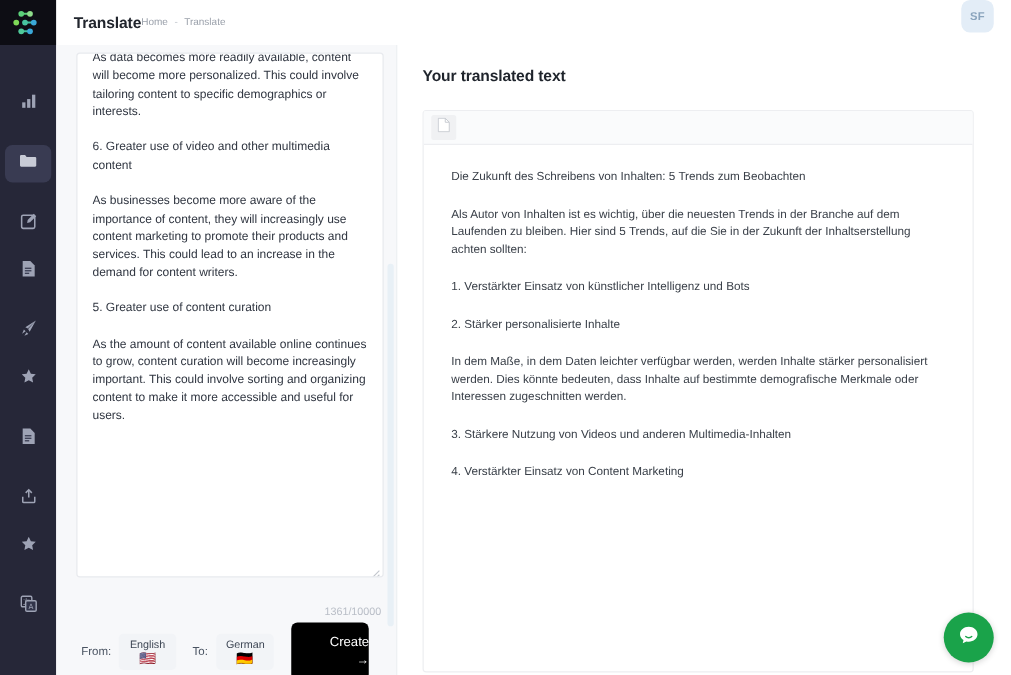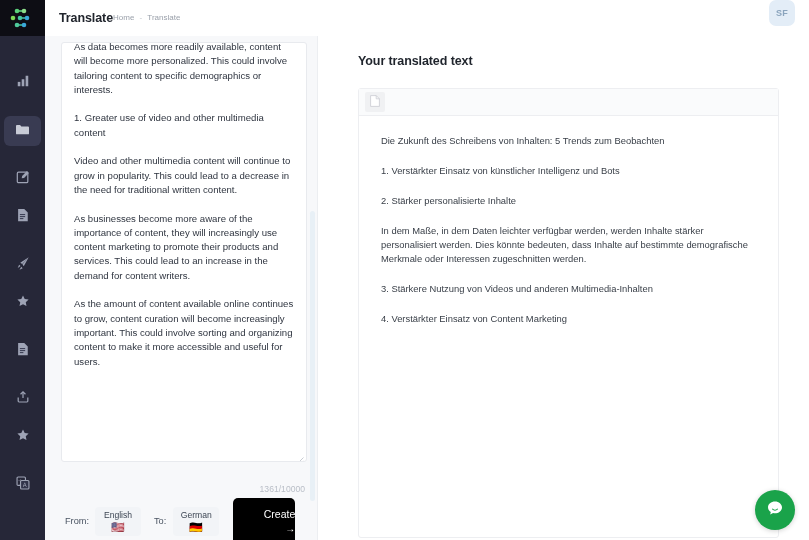--- a/index.html
+++ b/index.html
@@ -56,21 +56,21 @@
   .avatar {
     position: absolute; right: 14px; top: 0;
     width: 26px; height: 26px; border-radius: 7px;
     background: #e3edf7; color: #8aa4bd;
     font-size: 9px; font-weight: bold;
     display: flex; align-items: center; justify-content: center;
     letter-spacing: 0.3px;
     cursor: pointer;
   }
 
-  .content { flex: 1; display: flex; min-height: 0; background: #ffffff; gap: 20px; }
+  .content { flex: 1; display: flex; min-height: 0; background: #ffffff; }
 
   
   .left-panel {
     width: 273px; flex: 0 0 273px;
     background: #f7f8fa;
     border-right: 1px solid #eceef1;
     display: flex; flex-direction: column;
     padding: 6px 10px 0 16px;
     position: relative;
     min-height: 0;
@@ -313,23 +313,23 @@
       </div>
       <div class="avatar">SF</div>
     </div>
 
     <div class="content">
 
       <div class="left-panel">
         <div class="editor-box">
           <div class="editor-scroll">
             <p>As data becomes more readily available, content will become more personalized. This could involve tailoring content to specific demographics or interests.</p>
-            <p>1. Greater use of video and other multimedia content</p>
-            <p>Video and other multimedia content will continue to grow in popularity. This could lead to a decrease in the need for traditional written content.</p>
+            <p>6. Greater use of video and other multimedia content</p>
             <p>As businesses become more aware of the importance of content, they will increasingly use content marketing to promote their products and services. This could lead to an increase in the demand for content writers.</p>
+            <p>5. Greater use of content curation</p>
             <p>As the amount of content available online continues to grow, content curation will become increasingly important. This could involve sorting and organizing content to make it more accessible and useful for users.</p>
           </div>
           <span class="resize-handle">
             <svg width="9" height="9" viewBox="0 0 9 9">
               <path d="M8.5 2.5L2.5 8.5M8.5 5.8L5.8 8.5" stroke="#c2c6cd" stroke-width="0.9"></path>
             </svg>
           </span>
         </div>
 
         <div class="char-count">1361/10000</div>
@@ -364,20 +364,21 @@
                 <svg width="10" height="12" viewBox="0 0 10 12">
                   <path d="M0.6 0.6h5.6l3.2 3.2v7.6H0.6z" fill="#ffffff" stroke="#c9ccd2" stroke-width="0.8"></path>
                   <path d="M6.2 0.6v3.2h3.2" fill="none" stroke="#c9ccd2" stroke-width="0.8"></path>
                 </svg>
               </span>
             </div>
           </div>
 
           <div class="card-body">
             <p>Die Zukunft des Schreibens von Inhalten: 5 Trends zum Beobachten</p>
+            <p>Als Autor von Inhalten ist es wichtig, über die neuesten Trends in der Branche auf dem Laufenden zu bleiben. Hier sind 5 Trends, auf die Sie in der Zukunft der Inhaltserstellung achten sollten:</p>
             <p>1. Verstärkter Einsatz von künstlicher Intelligenz und Bots</p>
             <p>2. Stärker personalisierte Inhalte</p>
             <p>In dem Maße, in dem Daten leichter verfügbar werden, werden Inhalte stärker personalisiert werden. Dies könnte bedeuten, dass Inhalte auf bestimmte demografische Merkmale oder Interessen zugeschnitten werden.</p>
             <p>3. Stärkere Nutzung von Videos und anderen Multimedia-Inhalten</p>
             <p>4. Verstärkter Einsatz von Content Marketing</p>
           </div>
         </div>
 
         <div class="chat-bubble">
           <span>

